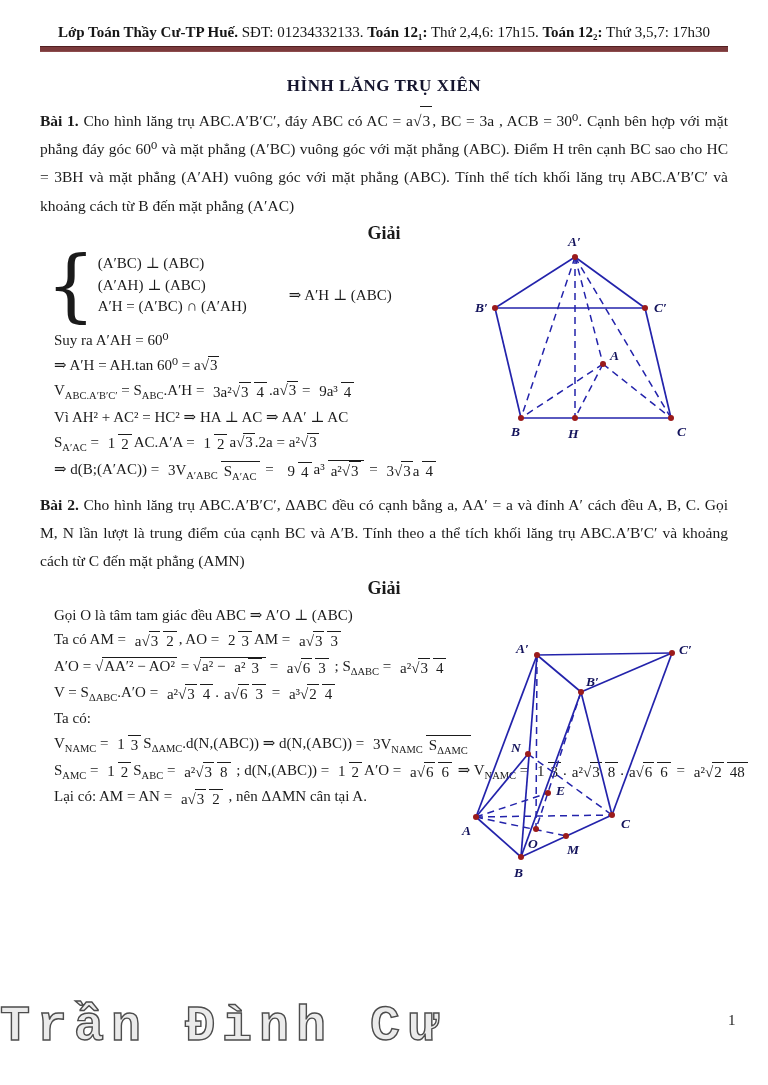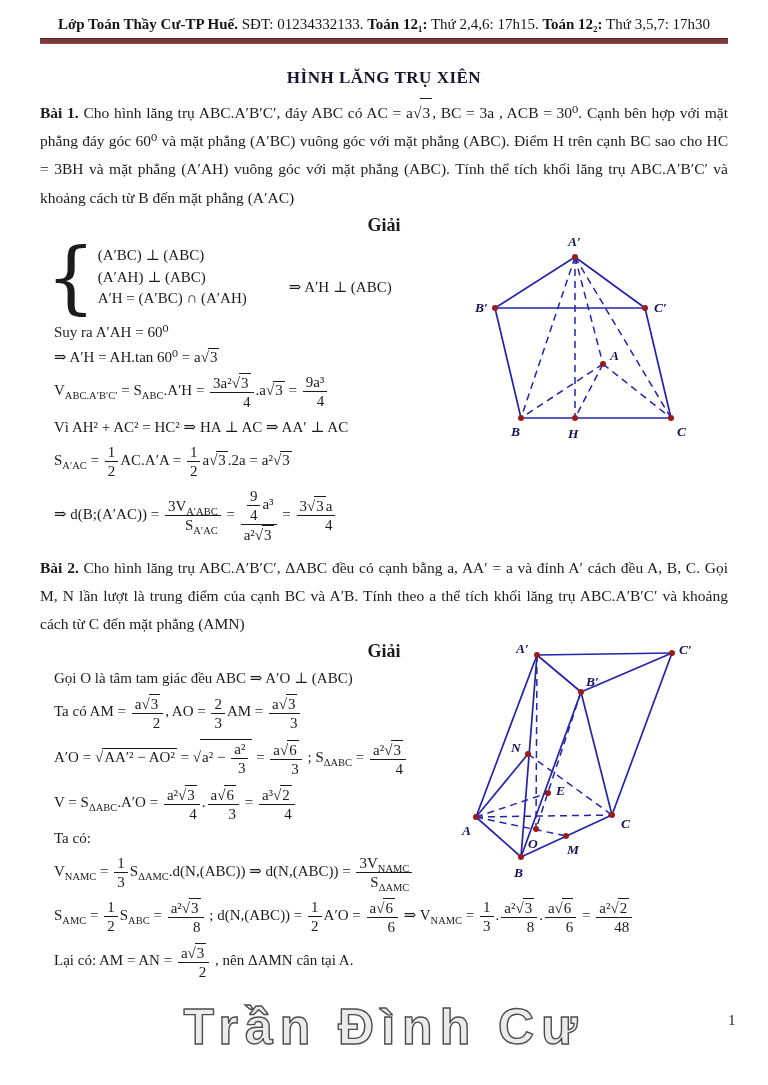--- a/index.html
+++ b/index.html
@@ -1,41 +1,41 @@
 <!DOCTYPE html>
 <html><head>
 <meta charset="utf-8">
 <style>
   html,body{margin:0;padding:0;background:#ffffff;}
   body{width:768px;height:1085px;overflow:hidden;position:relative;
        font-family:"Liberation Serif","DejaVu Serif",serif;color:#1b1b1b;}
-  .page{position:relative;width:768px;height:767px;padding:16px 40px 0 40px;box-sizing:border-box;}
+  .page{position:relative;width:768px;height:767px;padding:24px 40px 0 40px;box-sizing:border-box;}
   .hdr{font-size:15px;text-align:center;white-space:nowrap;color:#151515;}
   .hdr b{font-weight:bold;}
   .rule{height:4px;background:#7b3a3c;border-top:1px solid #511f21;border-bottom:1px solid #8d4b4d;margin-top:5px;}
   .title{text-align:center;font-weight:bold;font-size:17px;margin-top:24px;color:#15152e;letter-spacing:.5px;}
   .para{font-size:15.5px;line-height:1.82;text-align:justify;margin:10px 0 0 0;}
   .para .plabel{font-weight:bold;}
   .giai{text-align:center;font-weight:bold;font-size:18px;margin:3px 0 2px 0;}
   .sol{font-size:15px;}
   .fl{margin:7px 0;padding-left:14px;white-space:nowrap;}
   .sysrow{display:flex;align-items:center;margin:2px 0 2px 6px;}
   .brace{font-size:78px;font-weight:200;line-height:1;color:#1b1b1b;font-family:"DejaVu Serif",serif;}
   .syslines .fl{margin:4px 0;padding-left:2px;}
   .sysc{margin-left:42px;white-space:nowrap;margin-top:20px;}
   
-  .fr{display:inline-flex;flex-direction:column;vertical-align:middle;text-align:right;margin:0 2px;}
+  .fr{display:inline-flex;flex-direction:row;vertical-align:middle;text-align:center;margin:0 2px;}
   .fr .n{display:block;padding:0 3px;line-height:1.2;}
   .fr .d{display:block;border-top:1.2px solid #1b1b1b;padding:0 3px;line-height:1.2;}
   .sq{white-space:nowrap;}
   .sq .rad{display:inline-block;border-top:1.2px solid #1b1b1b;padding:0 2px;margin-left:-1px;}
   sub{font-size:10.5px;line-height:0;}
   .fig{position:absolute;}
-  .footer-name{position:absolute;top:998px;left:0;width:768px;text-align:center;
-      font-family:Liberation Sans, sans-serif;font-weight:bold;font-size:50px;letter-spacing:7px;
+  .footer-name{position:absolute;top:998px;left:0;width:768px;
+      font-family:Liberation Mono, monospace;font-weight:bold;font-size:50px;letter-spacing:7px;
       color:rgba(60,60,60,0.10);-webkit-text-stroke:1.4px #4d4d4d;}
   .pagenum{position:absolute;top:1012px;left:728px;font-size:15px;color:#222;}
 </style>
 </head>
 <body>
 
 <div class="page">
 
   <div class="hdr"><b>Lớp Toán Thầy Cư-TP Huế.</b><span> SĐT: 01234332133. </span><b>Toán 12₁:</b><span> Thứ 2,4,6: 17h15. </span><b>Toán 12₂:</b><span> Thứ 3,5,7: 17h30</span></div>
   <div class="rule"></div>

